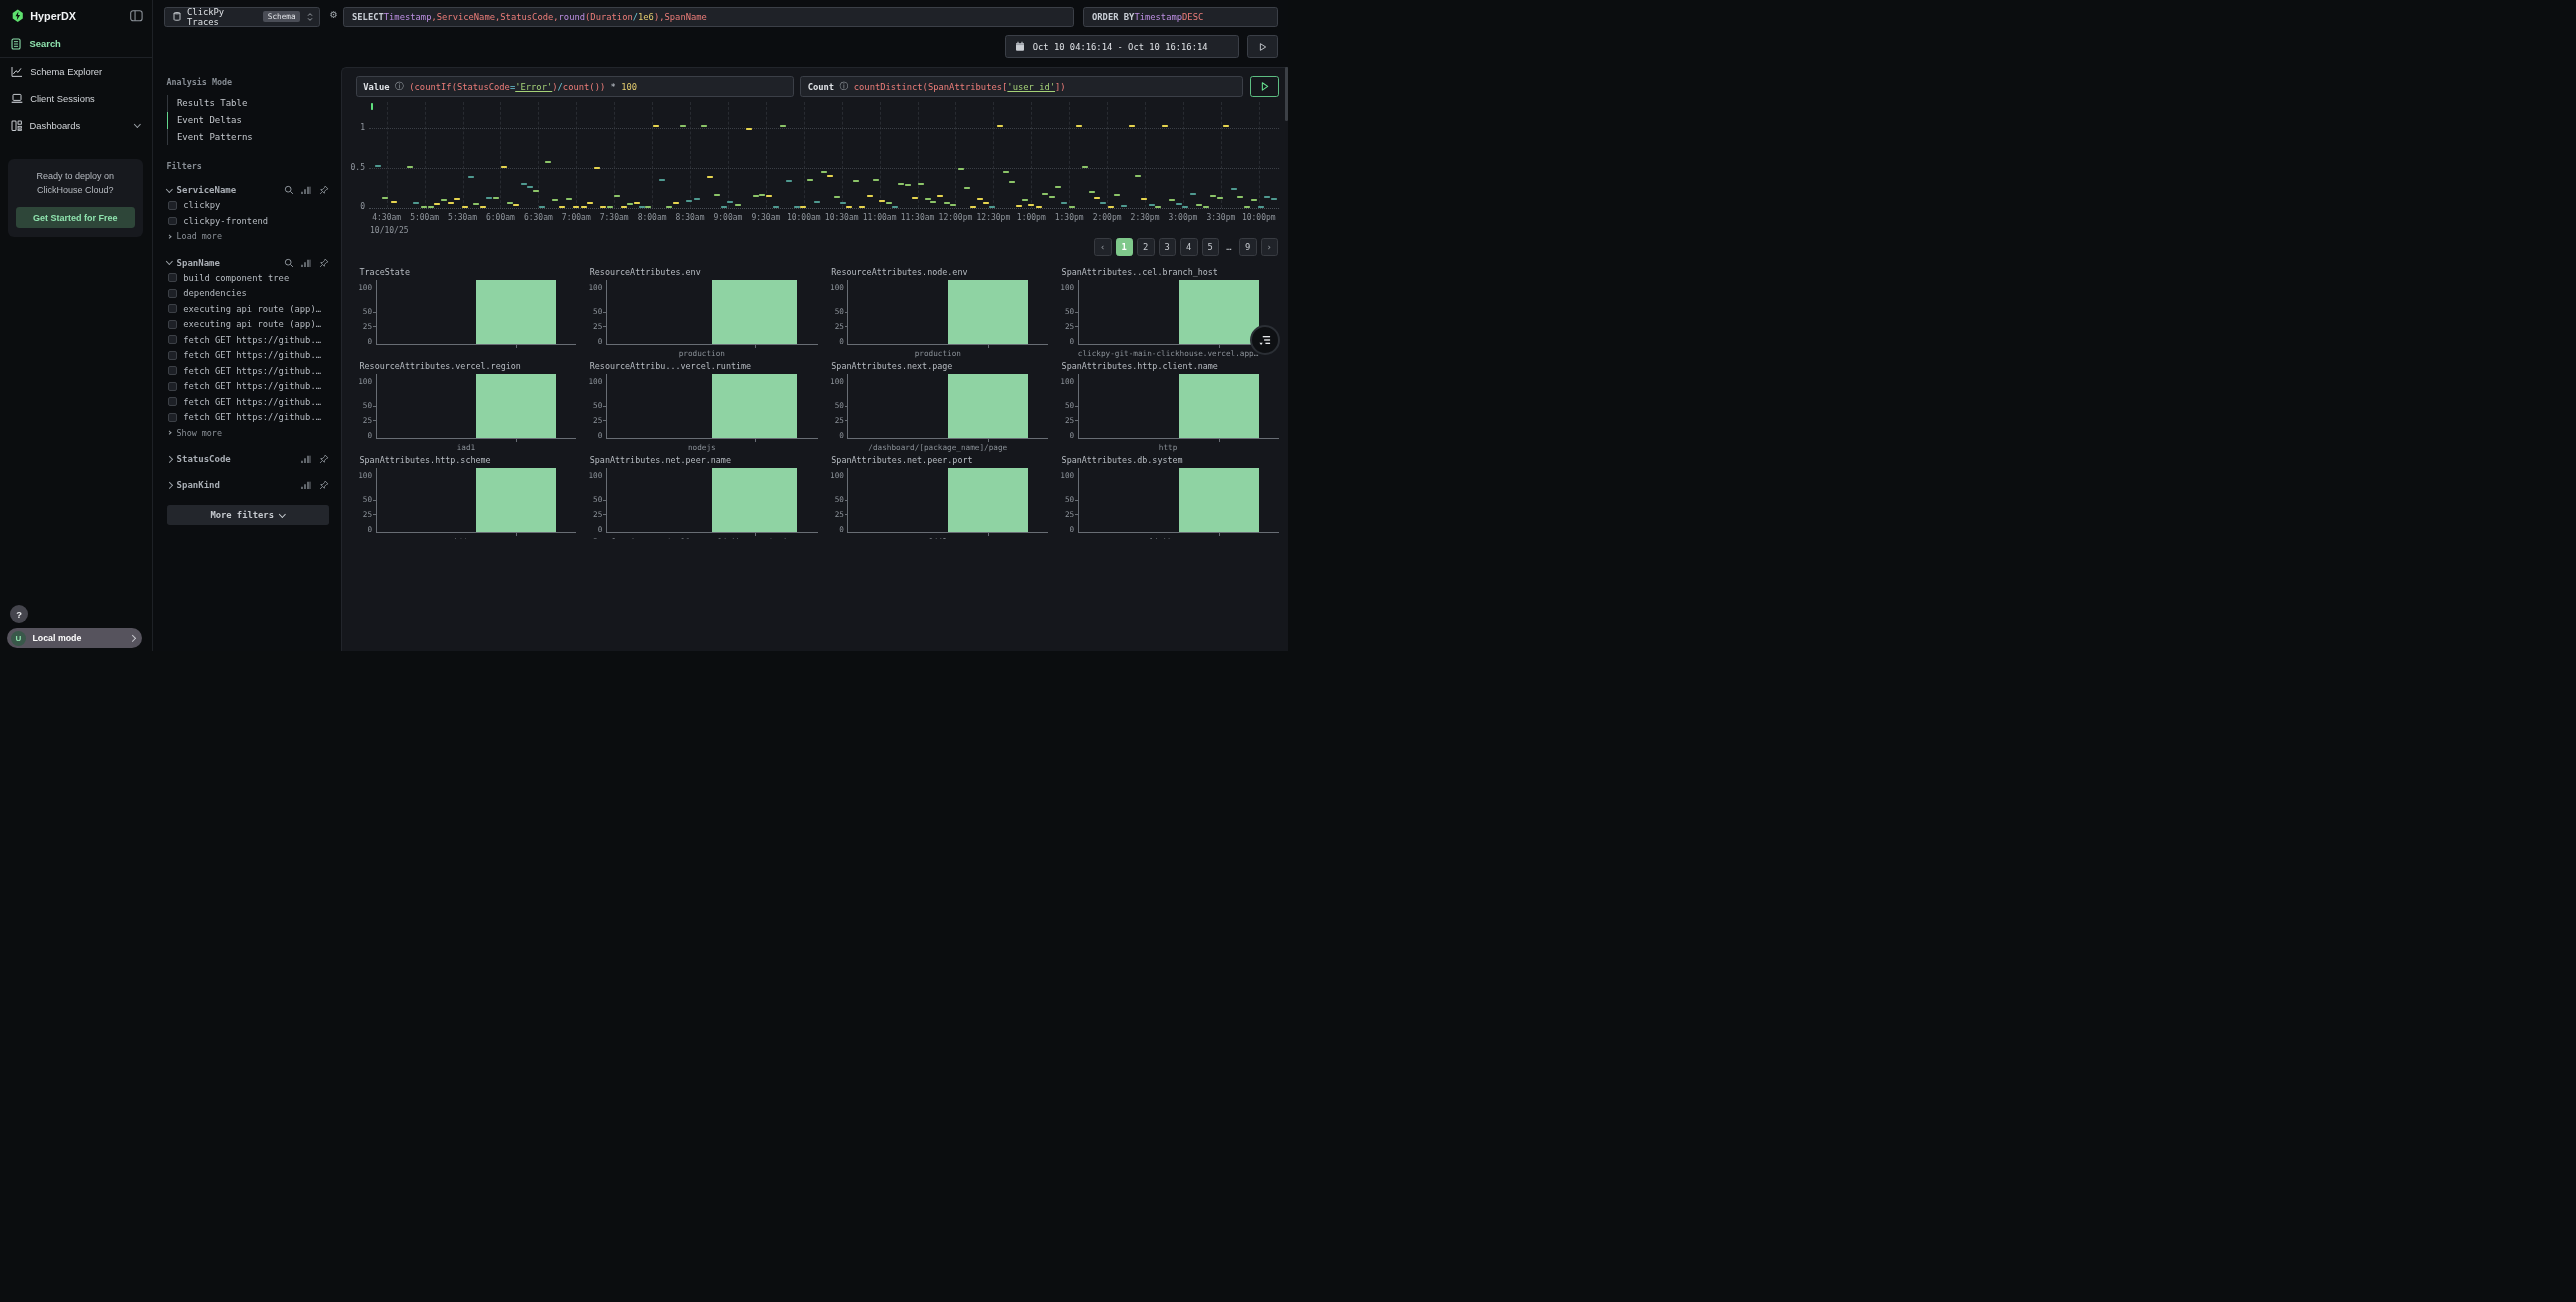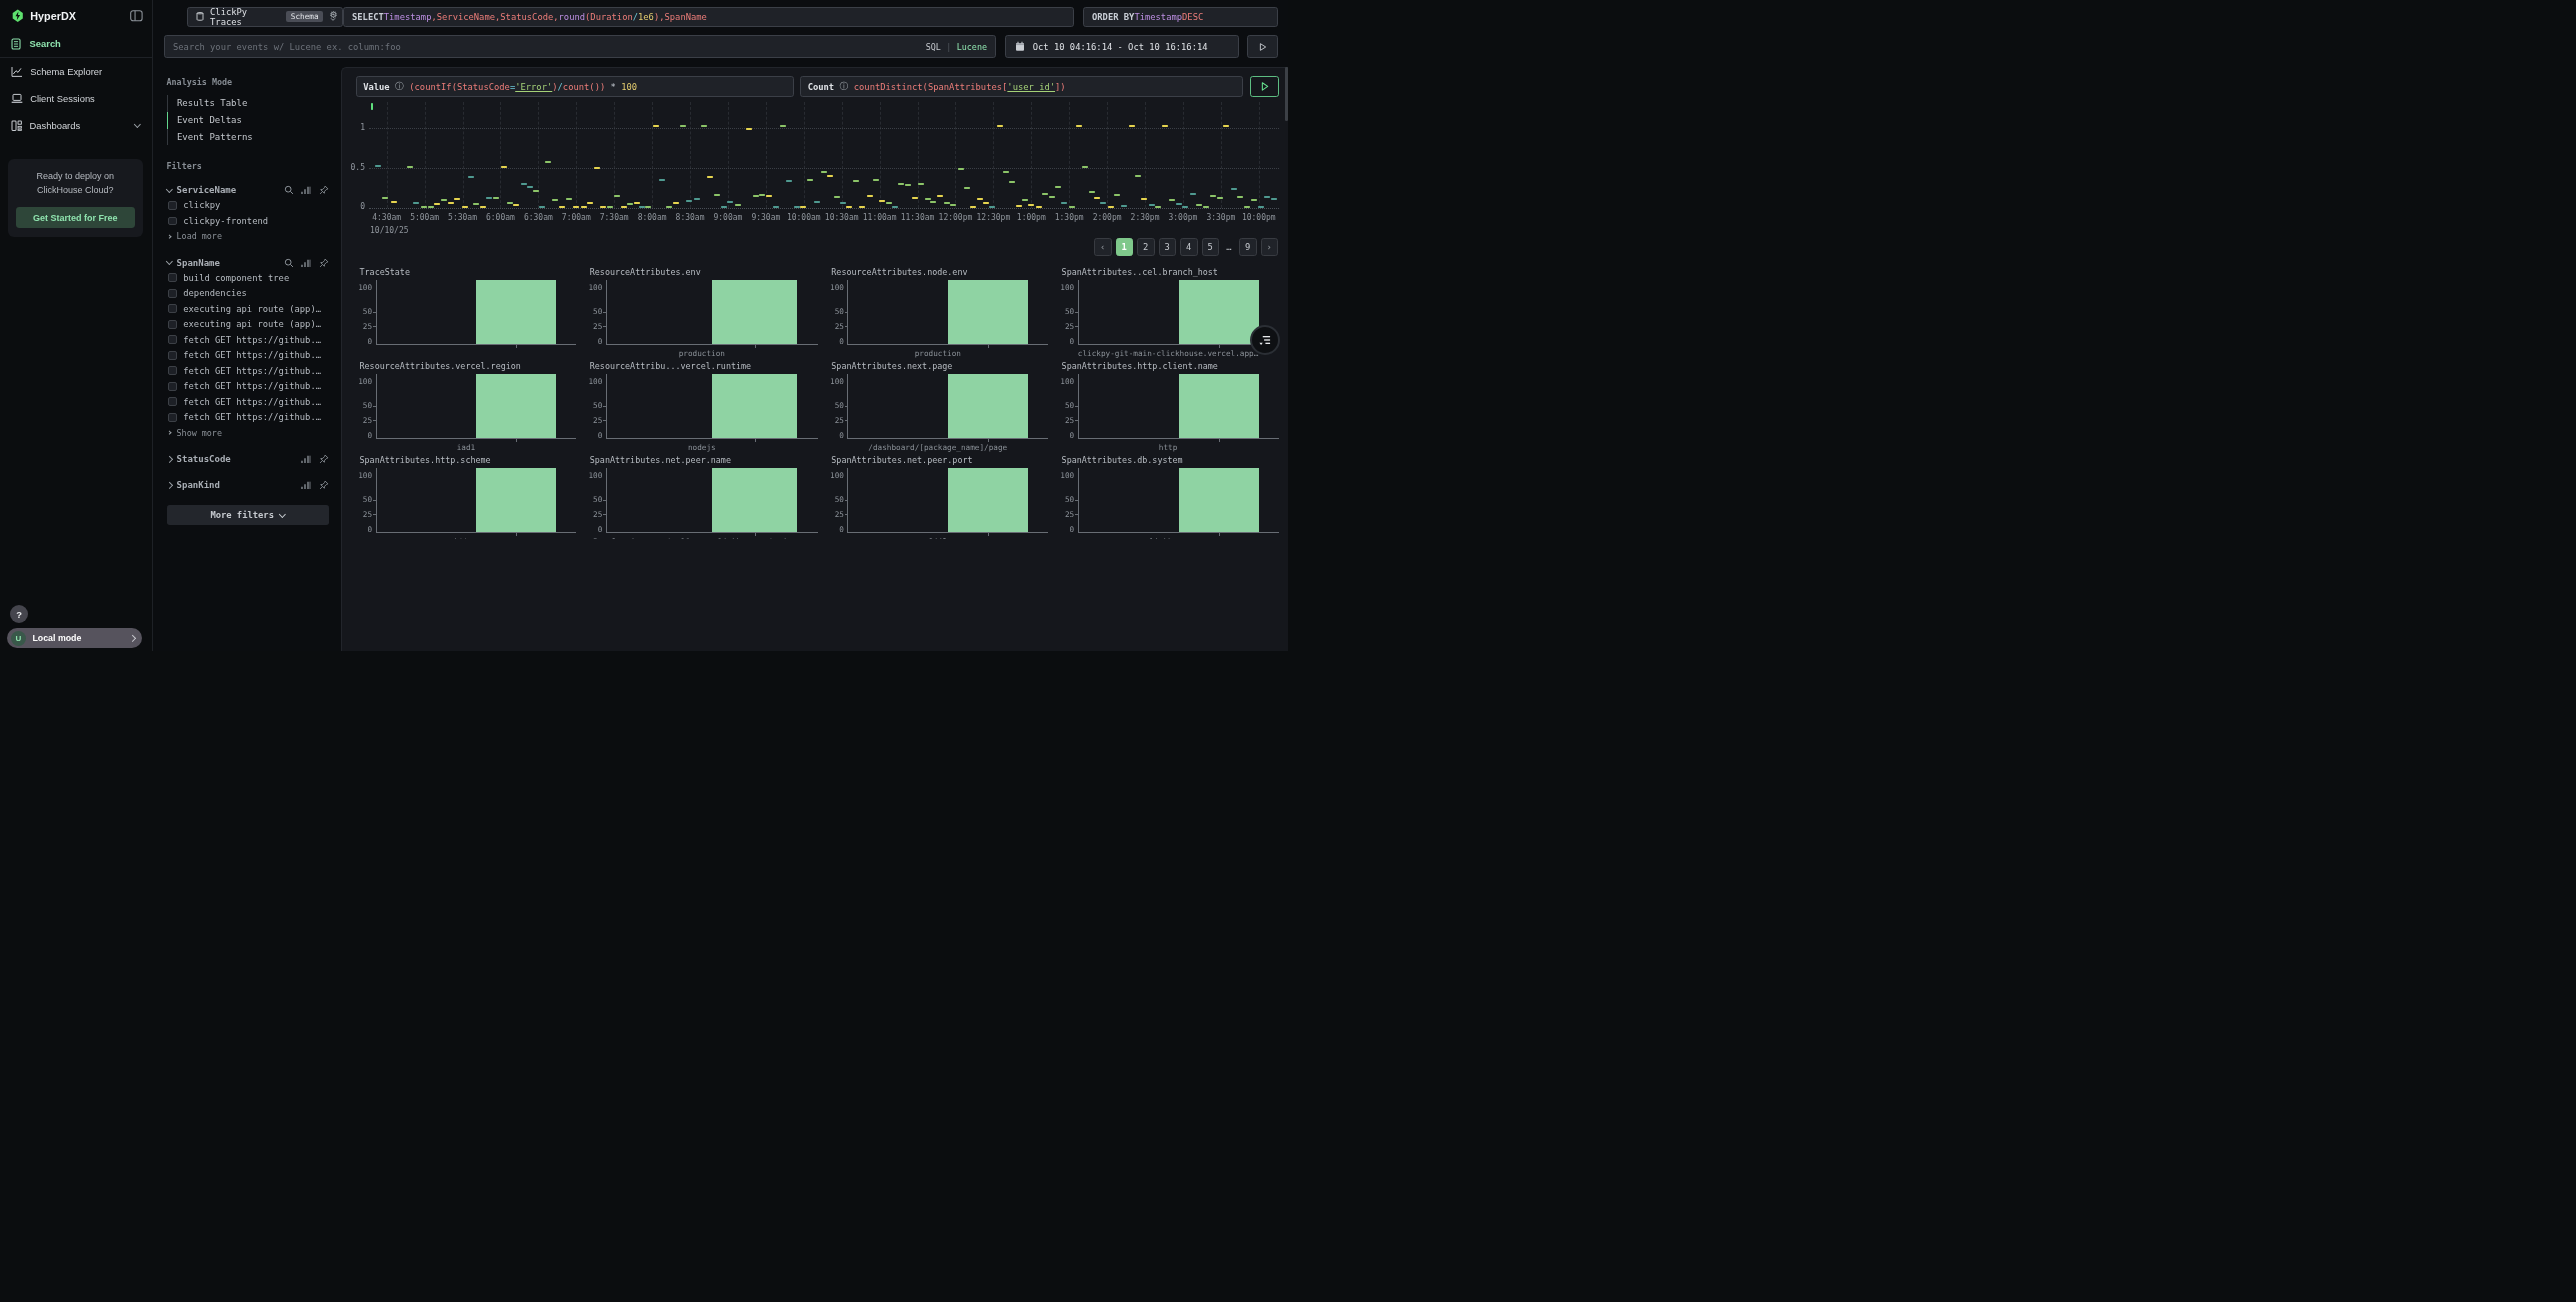--- a/index.html
+++ b/index.html
@@ -22,21 +22,21 @@
   #promo { position:absolute; left:8px; right:9.4px; top:159px; background:#17191e; border-radius:6px; padding:11.4px 8px 9.4px 8px; text-align:center; }
   #promo .ptext { font-family:Liberation Sans, sans-serif; font-size:9px; color:#b6bac0; line-height:1.55; }
   #promo-btn { margin-top:8.8px; height:21px; background:#2e4639; border-radius:3.4px; display:flex; align-items:center; justify-content:center; font-family:"Liberation Sans",sans-serif; font-weight:bold; font-size:9px; color:#8fe3ae; cursor:pointer; }
   #help-btn { position:absolute; left:10px; top:605px; width:18px; height:18px; border-radius:50%; background:#45454d; color:#eceef0; font-family:"Liberation Sans",sans-serif; font-weight:bold; font-size:9.4px; display:flex; align-items:center; justify-content:center; cursor:pointer; }
   #mode-pill { position:absolute; left:7.4px; top:628px; width:135px; height:20px; border-radius:10.8px; background:#56535d; display:flex; align-items:center; gap:6.7px; padding:0 8px 0 3.4px; cursor:pointer; }
   #mode-avatar { width:15px; height:15px; border-radius:50%; background:#39584a; color:#8fe3ae; font-family:"Liberation Sans",sans-serif; font-weight:bold; font-size:8px; display:flex; align-items:center; justify-content:center; }
   #mode-label { flex:1; font-family:"Liberation Sans",sans-serif; font-weight:bold; font-size:8.8px; color:#ffffff; }
 
   
   .box { position:absolute; background:#1f2228; border:0.7px solid #3b3f47; border-radius:2.7px; display:flex; align-items:center; }
-  #source-box { left:164px; top:6.7px; width:156px; height:20px; padding:0 5.4px 0 6.7px; gap:5.4px;margin-left:23px; }
+  #source-box { left:164px; top:6.7px; width:156px; height:20px; padding:0 5.4px 0 6.7px; gap:5.4px; }
   #source-name { font-size:8.8px; color:#dfe2e6; flex:1; }
   #schema-badge { background:#4a4d56; border-radius:2px; padding:1.3px 4.7px; font-size:7.7px; color:#e2e4e8; }
   #gear-btn { position:absolute; left:330px; top:8.8px; font-size:11.4px; color:#9aa0a6; cursor:pointer; line-height:1; }
   #select-box { left:343px; top:6.7px; width:731px; height:20px; padding:0 8px; white-space:nowrap; overflow:hidden; font-size:8.8px; }
   #order-box { left:1083px; top:6.7px; width:195px; height:20px; padding:0 8px; white-space:nowrap; overflow:hidden; font-size:8.8px; }
   #search-box { left:164px; top:35px; width:832px; height:23px; padding:0 8px; gap:5.4px; }
   #search-placeholder { flex:1; font-size:8.8px; color:#6d727a; white-space:nowrap; overflow:hidden; }
   #lang-toggle { display:flex; align-items:center; gap:5.4px; font-size:8.4px; }
   #lang-sql { color:#c6cacf; cursor:pointer; }
   #lang-sep { color:#51565d; }
@@ -207,28 +207,20 @@
       <span class="tk-red">)</span>
       <span class="tk-red">, </span>
       <span class="tk-red">SpanName</span>
     </div>
   <div class="box" id="order-box">
       <span class="tk-kw">ORDER BY </span>
       <span class="tk-purple">Timestamp </span>
       <span class="tk-red">DESC</span>
     </div>
 
-  <div class="box" id="search-box">
-    <span id="search-placeholder">Search your events w/ Lucene ex. column:foo</span>
-    <span id="lang-toggle">
-      <span id="lang-sql">SQL</span>
-      <span id="lang-sep">|</span>
-      <span id="lang-lucene">Lucene</span>
-    </span>
-  </div>
   <div class="box" id="date-box">
     <svg width="10" height="10.8" viewBox="0 0 15 16">
         <rect x="1.5" y="3" width="12" height="11.5" rx="1.5" fill="#c9cdd2"></rect>
         <rect x="1.5" y="3" width="12" height="3" fill="#9ba0a7"></rect>
         <line x1="4.5" y1="1" x2="4.5" y2="4" stroke="#c9cdd2" stroke-width="1.6"></line>
         <line x1="10.5" y1="1" x2="10.5" y2="4" stroke="#c9cdd2" stroke-width="1.6"></line>
       </svg>
     <span>Oct 10 04:16:14 - Oct 10 16:16:14</span>
   </div>
   <div class="box" id="run-btn">

